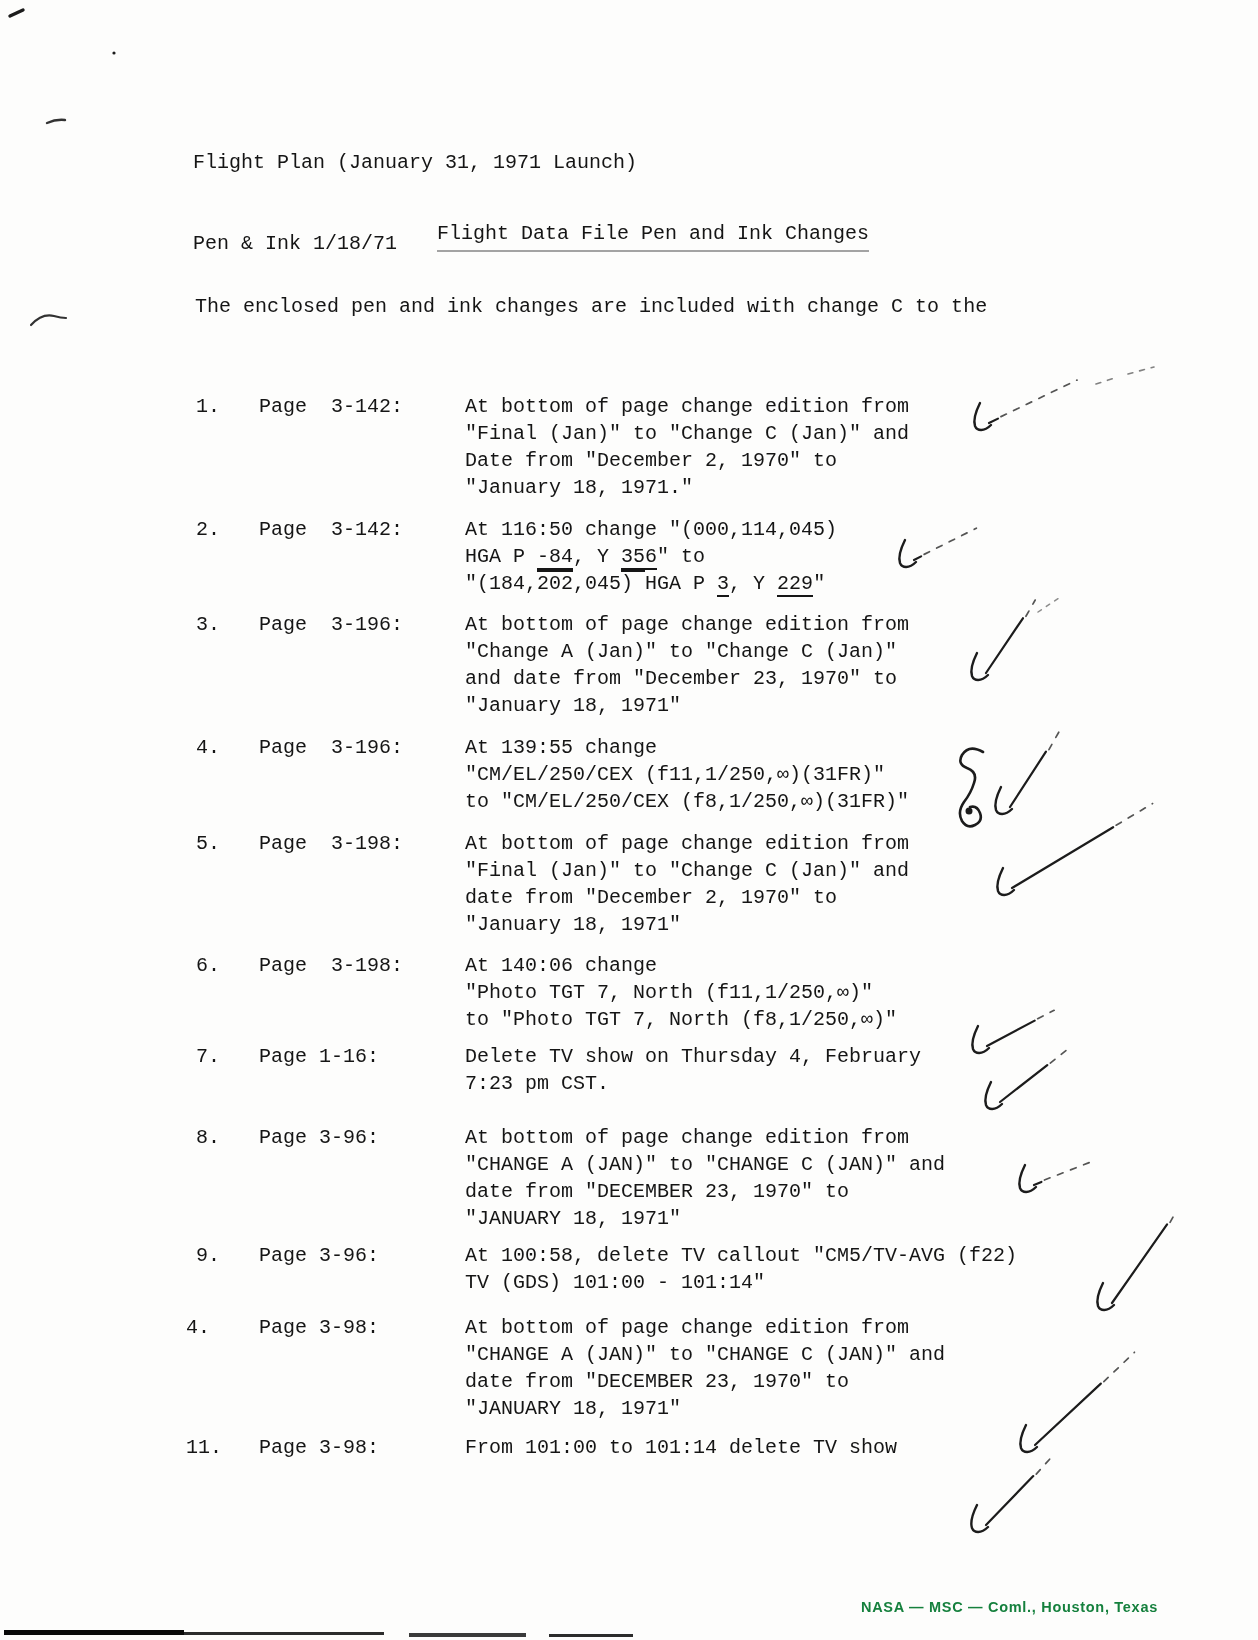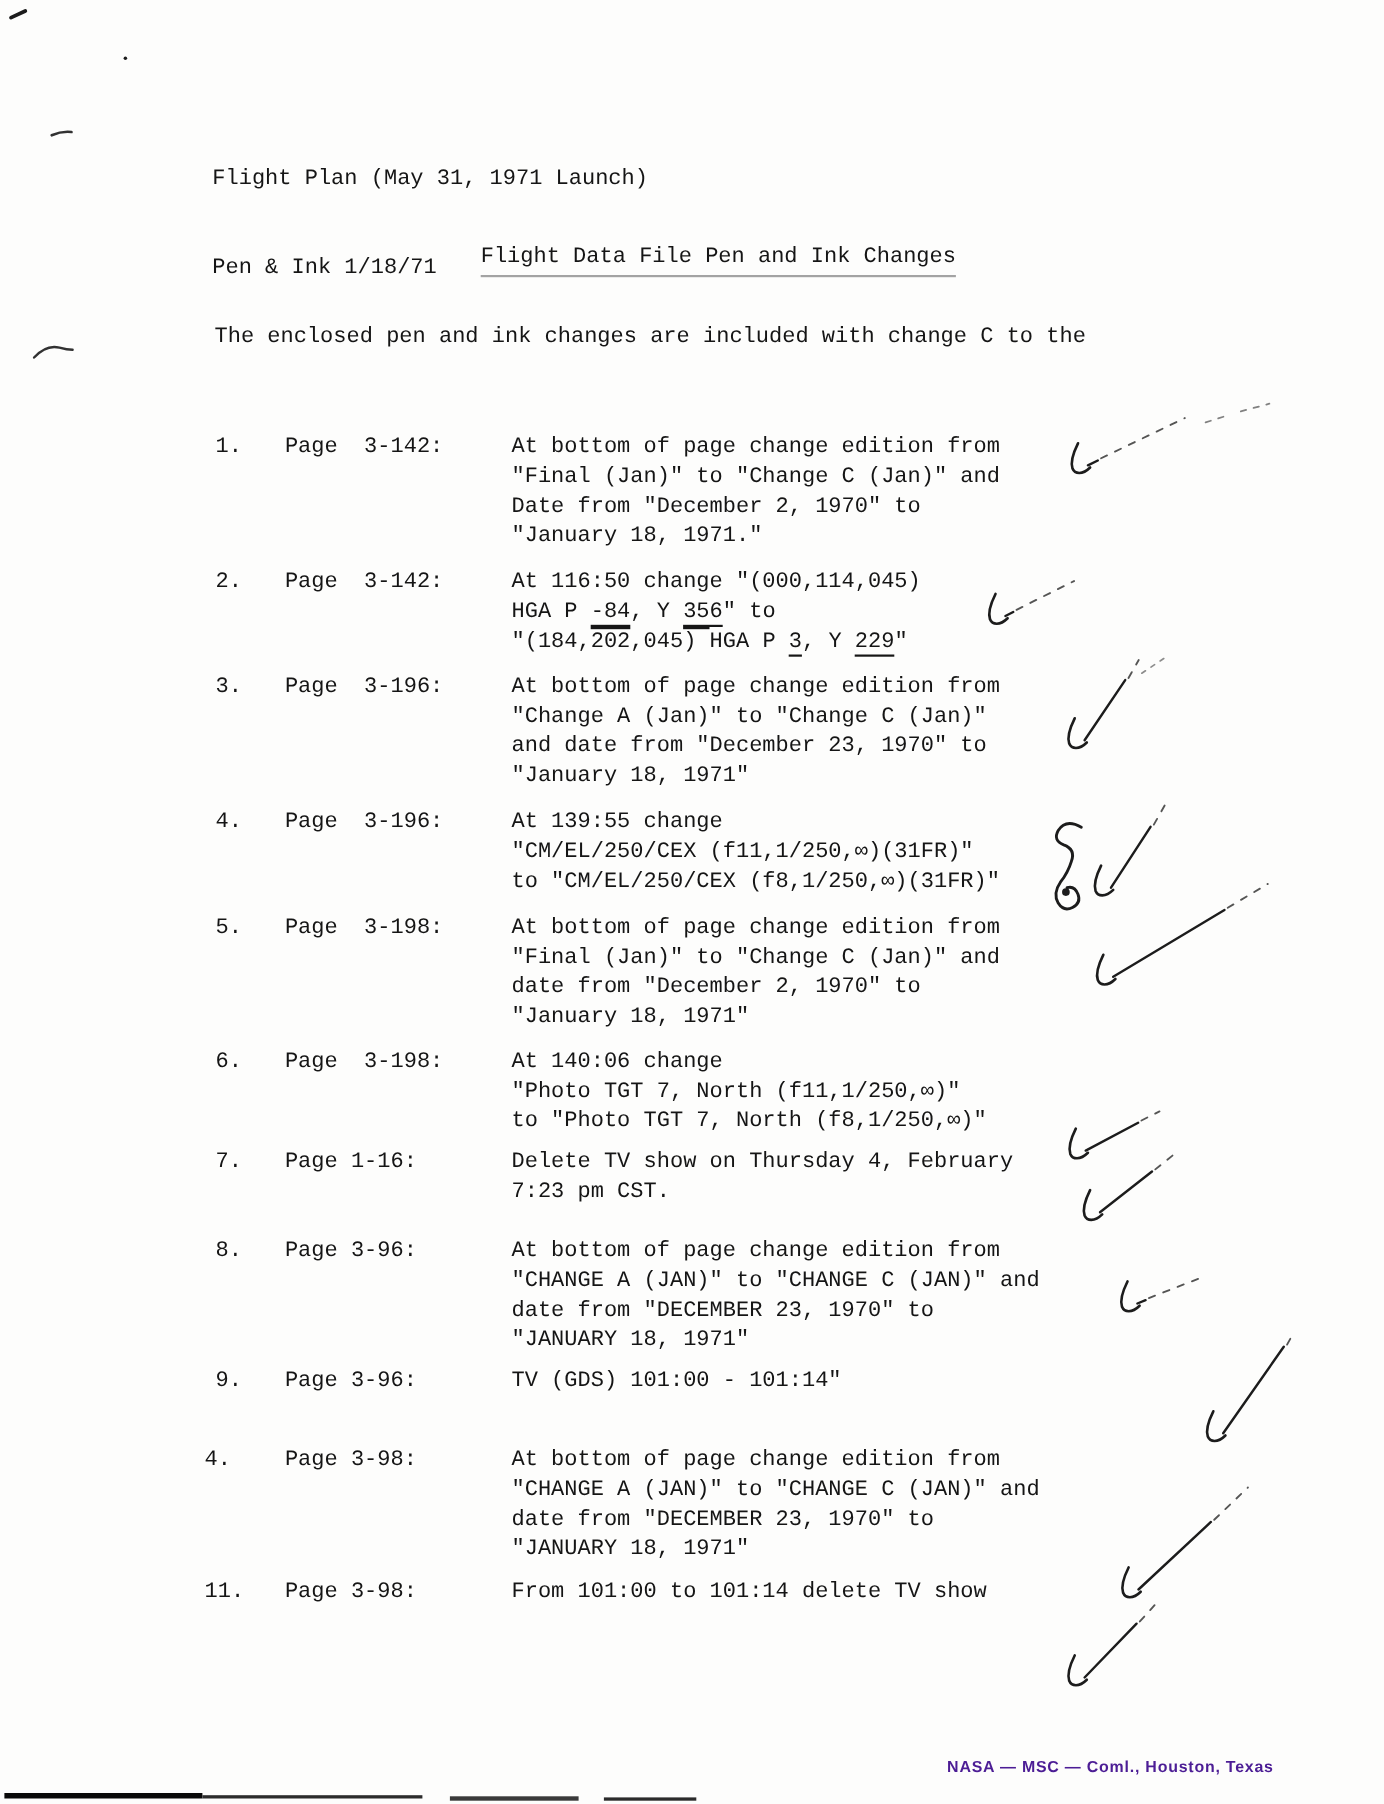--- a/index.html
+++ b/index.html
@@ -12,47 +12,47 @@
   .intro{position:absolute;left:195px;top:293px;}
   .row{position:absolute;left:0;width:1258px;}
   .col-num{position:absolute;left:196px;top:0;}
   .col-num.shift{left:186px;}
   .col-page{position:absolute;left:259px;top:0;}
   .col-desc{position:absolute;left:465px;top:0;}
   .col-desc div{white-space:pre;}
   .u{border-bottom:2px solid #161616;text-align:right;}
   .o{border-top:2px solid #161616;text-align:right;}
   .footer{position:absolute;left:861px;top:1599px;font-family:"Liberation Sans",sans-serif;
-          font-weight:bold;font-size:14.5px;letter-spacing:0.7px;color:#4c1d95;white-space:pre;text-align:right;}
+          font-weight:bold;font-size:14.5px;letter-spacing:0.7px;color:#15803d;white-space:pre;text-align:right;}
   #annot{position:absolute;left:0;top:0;pointer-events:none;}
 </style>
 </head>
 <body>
 
 <div class="page">
 
   <div class="header typew">
-    <div>Flight Plan (May 31, 1971 Launch)</div>
+    <div>Flight Plan (January 31, 1971 Launch)</div>
     <div>Pen &amp; Ink 1/18/71</div>
   </div>
 
   <div class="title typew">Flight Data File Pen and Ink Changes</div>
 
   <div class="intro typew" id="intro"><div>The enclosed pen and ink changes are included with change C to the</div></div>
 
   <div id="items">
       <div class="row typew" style="top: 393px;"><span class="col-num">1.</span><span class="col-page">Page  3-142:</span><div class="col-desc"><div><span>At bottom of page change edition from</span></div><div><span>"Final (Jan)" to "Change C (Jan)" and</span></div><div><span>Date from "December 2, 1970" to</span></div><div><span>"January 18, 1971."</span></div></div></div>
       <div class="row typew" style="top: 516px;"><span class="col-num">2.</span><span class="col-page">Page  3-142:</span><div class="col-desc"><div><span>At 116:50 change "(000,114,045)</span></div><div><span>HGA P </span><span class="u">-84</span><span>, Y </span><span class="u">356</span><span>" to</span></div><div><span>"(184,</span><span class="o">202</span><span>,045</span><span class="o">) </span><span>HGA P </span><span class="u">3</span><span>, Y </span><span class="u">229</span><span>"</span></div></div></div>
       <div class="row typew" style="top: 611px;"><span class="col-num">3.</span><span class="col-page">Page  3-196:</span><div class="col-desc"><div><span>At bottom of page change edition from</span></div><div><span>"Change A (Jan)" to "Change C (Jan)"</span></div><div><span>and date from "December 23, 1970" to</span></div><div><span>"January 18, 1971"</span></div></div></div>
       <div class="row typew" style="top: 734px;"><span class="col-num">4.</span><span class="col-page">Page  3-196:</span><div class="col-desc"><div><span>At 139:55 change</span></div><div><span>"CM/EL/250/CEX (f11,1/250,∞)(31FR)"</span></div><div><span>to "CM/EL/250/CEX (f8,1/250,∞)(31FR)"</span></div></div></div>
       <div class="row typew" style="top: 830px;"><span class="col-num">5.</span><span class="col-page">Page  3-198:</span><div class="col-desc"><div><span>At bottom of page change edition from</span></div><div><span>"Final (Jan)" to "Change C (Jan)" and</span></div><div><span>date from "December 2, 1970" to</span></div><div><span>"January 18, 1971"</span></div></div></div>
       <div class="row typew" style="top: 952px;"><span class="col-num">6.</span><span class="col-page">Page  3-198:</span><div class="col-desc"><div><span>At 140:06 change</span></div><div><span>"Photo TGT 7, North (f11,1/250,∞)"</span></div><div><span>to "Photo TGT 7, North (f8,1/250,∞)"</span></div></div></div>
       <div class="row typew" style="top: 1043px;"><span class="col-num">7.</span><span class="col-page">Page 1-16:</span><div class="col-desc"><div><span>Delete TV show on Thursday 4, February</span></div><div><span>7:23 pm CST.</span></div></div></div>
       <div class="row typew" style="top: 1124px;"><span class="col-num">8.</span><span class="col-page">Page 3-96:</span><div class="col-desc"><div><span>At bottom of page change edition from</span></div><div><span>"CHANGE A (JAN)" to "CHANGE C (JAN)" and</span></div><div><span>date from "DECEMBER 23, 1970" to</span></div><div><span>"JANUARY 18, 1971"</span></div></div></div>
-      <div class="row typew" style="top: 1242px;"><span class="col-num">9.</span><span class="col-page">Page 3-96:</span><div class="col-desc"><div><span>TV (GDS) 101:00 - 101:14"</span></div></div></div>
+      <div class="row typew" style="top: 1242px;"><span class="col-num">9.</span><span class="col-page">Page 3-96:</span><div class="col-desc"><div><span>At 100:58, delete TV callout "CM5/TV-AVG (f22)</span></div><div><span>TV (GDS) 101:00 - 101:14"</span></div></div></div>
       <div class="row typew" style="top: 1314px;"><span class="col-num shift">4.</span><span class="col-page">Page 3-98:</span><div class="col-desc"><div><span>At bottom of page change edition from</span></div><div><span>"CHANGE A (JAN)" to "CHANGE C (JAN)" and</span></div><div><span>date from "DECEMBER 23, 1970" to</span></div><div><span>"JANUARY 18, 1971"</span></div></div></div>
       <div class="row typew" style="top: 1434px;"><span class="col-num shift">11.</span><span class="col-page">Page 3-98:</span><div class="col-desc"><div><span>From 101:00 to 101:14 delete TV show</span></div></div></div>
     </div>
 
   <div class="footer">NASA — MSC — Coml., Houston, Texas</div>
 
   <svg id="annot" width="1258" height="1640" viewBox="0 0 1258 1640">
       <path d="M 980 403 C 976 411 973 420 975 426 C 977 431 984 432 991 425" stroke="#1c1c1c" fill="none" stroke-width="2.4" stroke-linecap="round" opacity="1"></path>
       <path d="M 989 423 L 997.9879404629917 418.61628853210925" stroke="#1c1c1c" fill="none" stroke-width="2.2" stroke-linecap="round" opacity="1"></path>
       <path d="M 1000.9879404629917 416.61628853210925 L 1077.0818165373184 380.03962761467045" stroke="#1c1c1c" fill="none" stroke-width="1.7" stroke-linecap="round" opacity="0.75" stroke-dasharray="6 8"></path>

